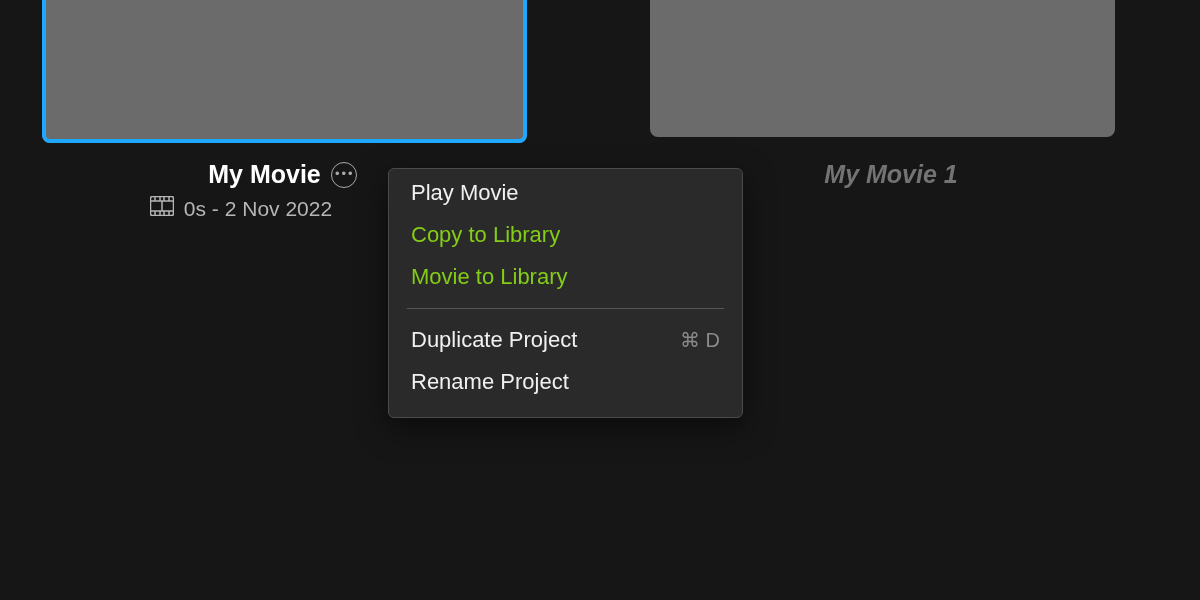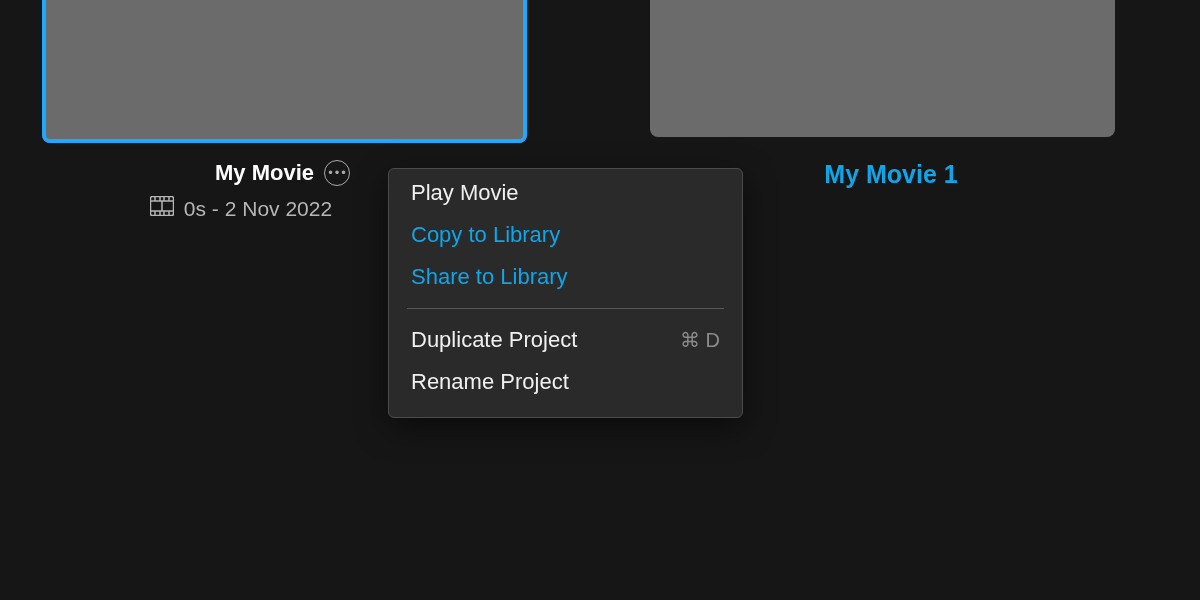--- a/index.html
+++ b/index.html
@@ -1,32 +1,32 @@
 <!DOCTYPE html>
 <html><head>
 <meta charset="utf-8">
 <style>
   html,body{margin:0;padding:0;width:1200px;height:600px;background:#161616;font-family:-apple-system,BlinkMacSystemFont,"Helvetica Neue",Arial,sans-serif;color:#fff;overflow:hidden;}
   .canvas{position:relative;width:1200px;height:600px;}
   .thumb{position:absolute;background:#6b6b6b;border-radius:8px;}
   .thumb.selected{outline:4px solid #1fa8ff;outline-offset:-4px;}
   .thumb1{left:42px;top:-115px;width:485px;height:258px;border-radius:8px;}
   .thumb2{left:650px;top:-115px;width:465px;height:252px;}
-  .title{position:absolute;font-weight:600;font-size:24px;color:#0ea5e9;}
+  .title{position:absolute;font-weight:600;font-size:24px;color:#737373;font-style:italic;}
   .title1wrap{position:absolute;left:0;top:160px;width:565px;text-align:center;}
   .title1inner{display:inline-flex;align-items:center;gap:10px;}
-  .t1text{font-weight:700;font-size:22px;}
+  .t1text{font-weight:700;font-size:25px;}
   .dots{width:24px;height:24px;border:1.5px solid #a9a9a9;border-radius:50%;display:inline-flex;align-items:center;justify-content:center;color:#a9a9a9;font-size:13px;line-height:1;}
   .dots span{display:block;letter-spacing:2px;margin-left:2px;margin-top:-2px;}
   .meta{position:absolute;left:0;top:196px;width:482px;text-align:center;color:#b6b6b6;font-size:21px;display:flex;align-items:center;justify-content:center;gap:10px;}
   .fs-icon{display:inline-block;}
   .title2{left:650px;top:160px;width:482px;text-align:center;font-weight:700;font-size:25px;}
   .menu{position:absolute;left:388px;top:168px;width:353px;background:#2a2a2a;border:1px solid #4b4b4b;border-radius:6px;box-shadow:0 10px 30px rgba(0,0,0,.5);padding:3px 0 14px 0;}
   .mi{display:flex;align-items:center;justify-content:space-between;padding:8px 22px 8px 22px;font-size:22px;color:#f0f0f0;}
-  .mi.disabled{color:#0ea5e9;}
+  .mi.disabled{color:#84cc16;}
   .sep{height:1px;background:#575757;margin:10px 18px;}
   .sc{color:#8a8a8a;font-size:20px;display:inline-flex;align-items:center;gap:6px;}
   .chev{color:#e8e8e8;}
 </style>
 </head>
 <body>
 
 <div class="canvas">
 
   <div class="thumb thumb1 selected"></div>
@@ -64,21 +64,21 @@
   <div class="title title2">My Movie 1</div>
 
   <div class="menu">
     <div class="mi">
       <span>Play Movie</span>
     </div>
     <div class="mi disabled">
       <span>Copy to Library</span>
     </div>
     <div class="mi disabled">
-      <span>Share to Library</span>
+      <span>Movie to Library</span>
     </div>
     <div class="sep"></div>
     <div class="mi">
       <span>Duplicate Project</span>
       <span class="sc">⌘ D</span>
     </div>
     <div class="mi">
       <span>Rename Project</span>
     </div>
   </div>

